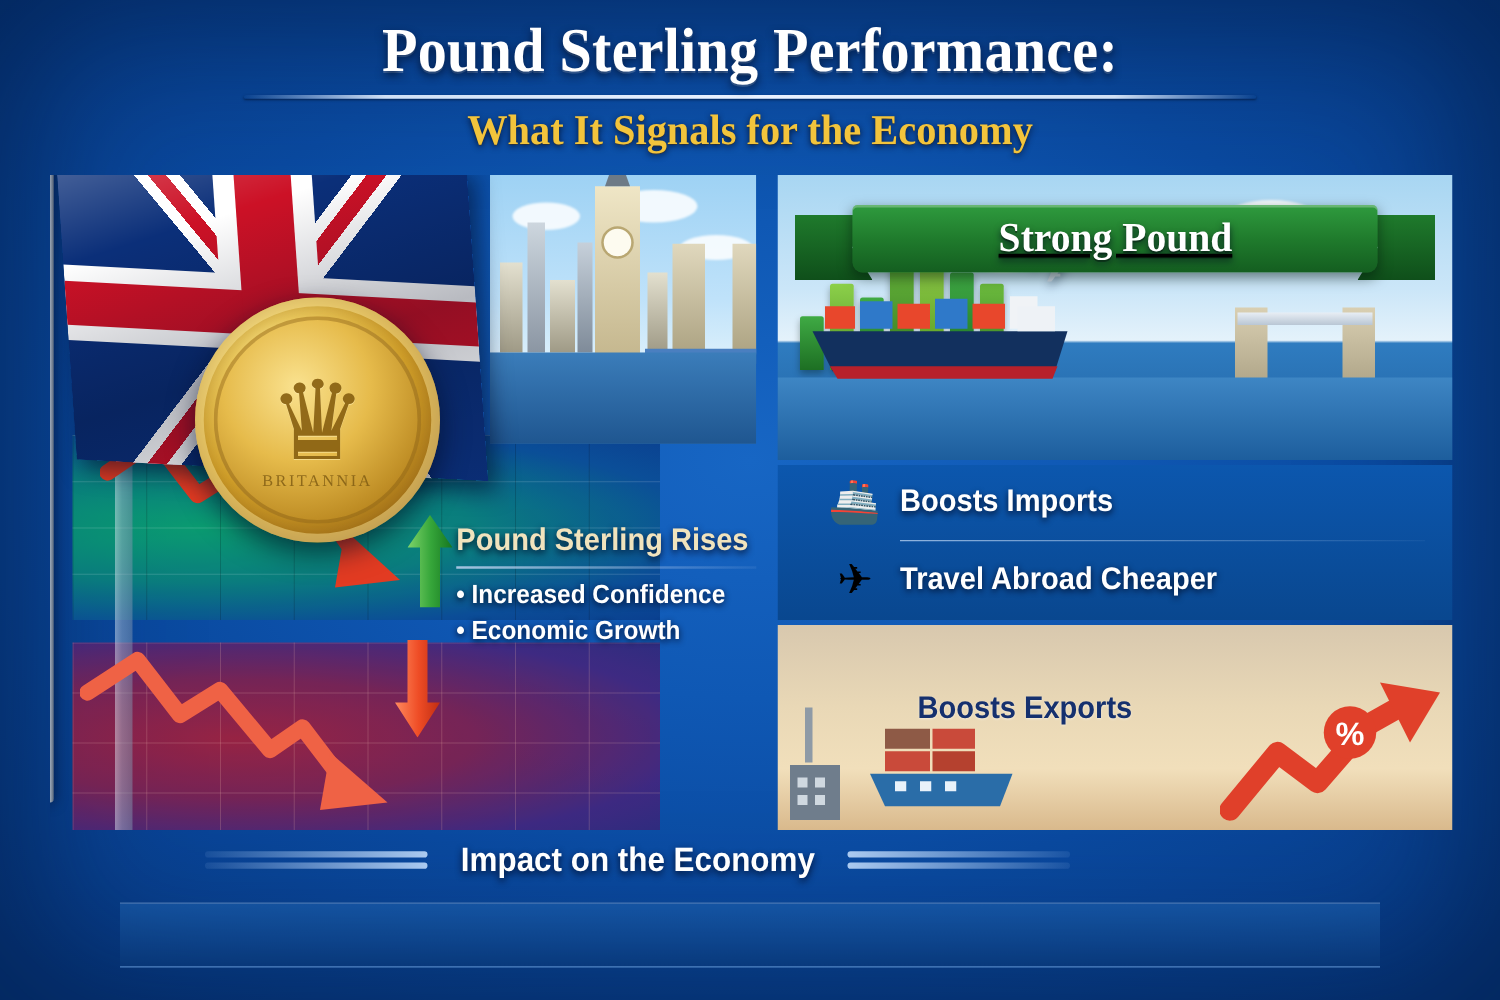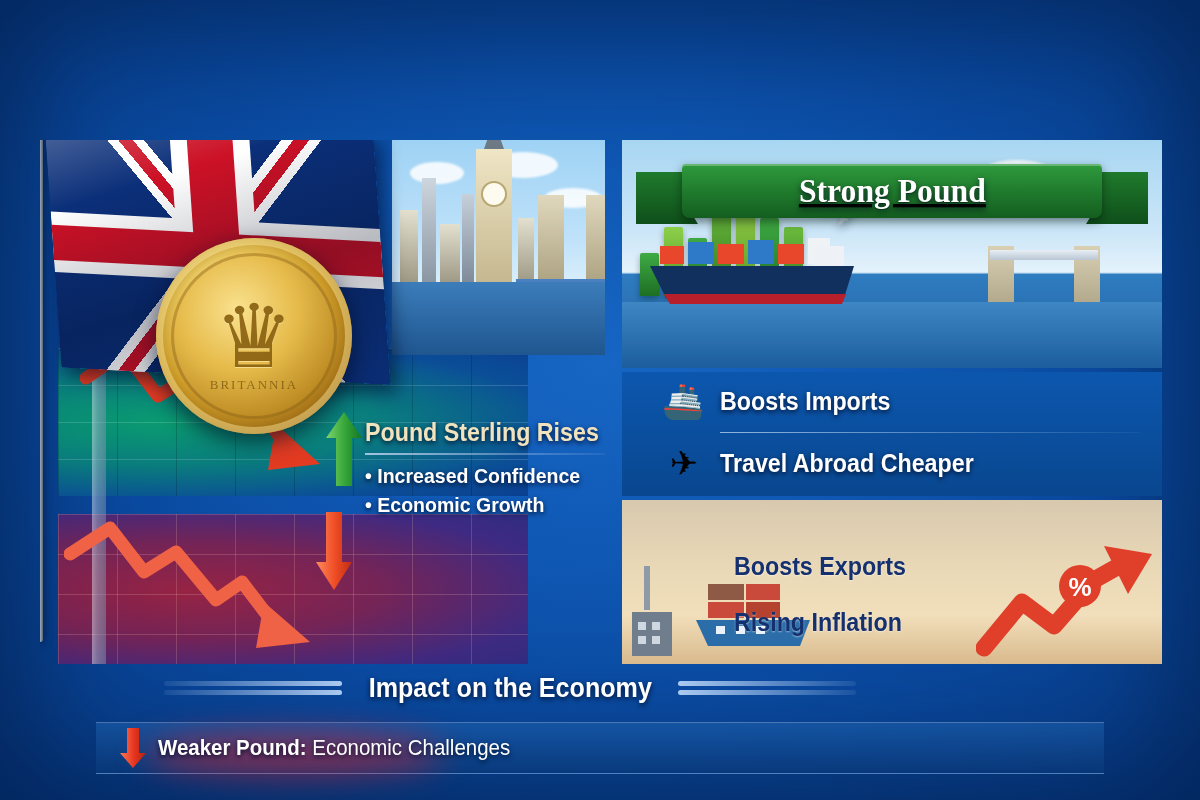--- a/index.html
+++ b/index.html
@@ -317,20 +317,25 @@
     transform-origin:left center; text-shadow:0 2px 5px rgba(0,12,40,.95); white-space:nowrap; }
   .f-txt b{ font-weight:700; }
   .f-txt span{ font-weight:400; }
   .f-arrow{ position:relative; z-index:2; width:26px; height:40px; flex:0 0 26px; }
 </style>
 </head>
 <body>
 
 <div id="poster">
 
+  <div class="header">
+    <div class="title">Pound Sterling Performance:</div>
+    <div class="title-rule"></div>
+    <div class="subtitle">What It Signals for the Economy</div>
+  </div>
 
   <div class="grid">
 
     <div class="panel left-col">
 
       <div class="chart-bg chart-up"></div>
       <div class="chart-bg chart-dn"></div>
       <div class="axis-strip"></div>
 
       <div class="trend" style="left:40px; top:198px;">
@@ -497,23 +502,20 @@
           <svg width="180" height="120" viewBox="0 0 180 120">
             <polyline points="8,108 46,62 78,86 118,40 150,22" fill="none" stroke="#e0402a" stroke-width="17" stroke-linejoin="round" stroke-linecap="round"></polyline>
             <polygon points="128,6 176,14 152,54" fill="#e0402a"></polygon>
             <circle cx="104" cy="46" r="21" fill="#e0402a"></circle>
             <text x="104" y="56" font-family="Liberation Sans, sans-serif" font-size="26" font-weight="700" fill="#ffffff" text-anchor="middle">%</text>
           </svg>
         </div>
         <div class="wrow" style="top:52px;">
           <div class="txt">Boosts Exports</div>
         </div>
-        <div class="wrow" style="top:108px;">
-          <div class="txt">Rising Inflation</div>
-        </div>
       </div>
 
       <div class="ribbon rb-green ribbon-strong">
         <i class="tail l"></i>
           <i class="tail r"></i>
           <i class="band"></i>
         <div class="label">Strong Pound</div>
       </div>
     </div>
   </div>
@@ -527,36 +529,17 @@
       <div class="f-title">Impact on the Economy</div>
       <div class="f-seg r">
           <i></i>
           <i></i>
         </div>
     </div>
 
     <div class="f-bar">
 
 
-      <div class="f-item">
-        <i class="f-glow r"></i>
-        <div class="f-arrow">
-          <svg width="26" height="40" viewBox="0 0 26 40">
-            <defs>
-                <linearGradient id="fdn" x1="0" y1="0" x2="1" y2="0">
-              <stop offset="0%" stop-color="#ff7a55"></stop>
-                  <stop offset="55%" stop-color="#e5341f"></stop>
-                  <stop offset="100%" stop-color="#b02110"></stop>
-            </linearGradient>
-              </defs>
-            <polygon points="13,40 26,25 19,25 19,0 7,0 7,25 0,25" fill="url(#fdn)"></polygon>
-          </svg>
-        </div>
-        <div class="f-txt">
-          <b>Weaker Pound:</b>
-          <span>Economic Challenges</span>
-        </div>
-      </div>
 
     </div>
   </div>
 
 </div>
 
 </body></html>

